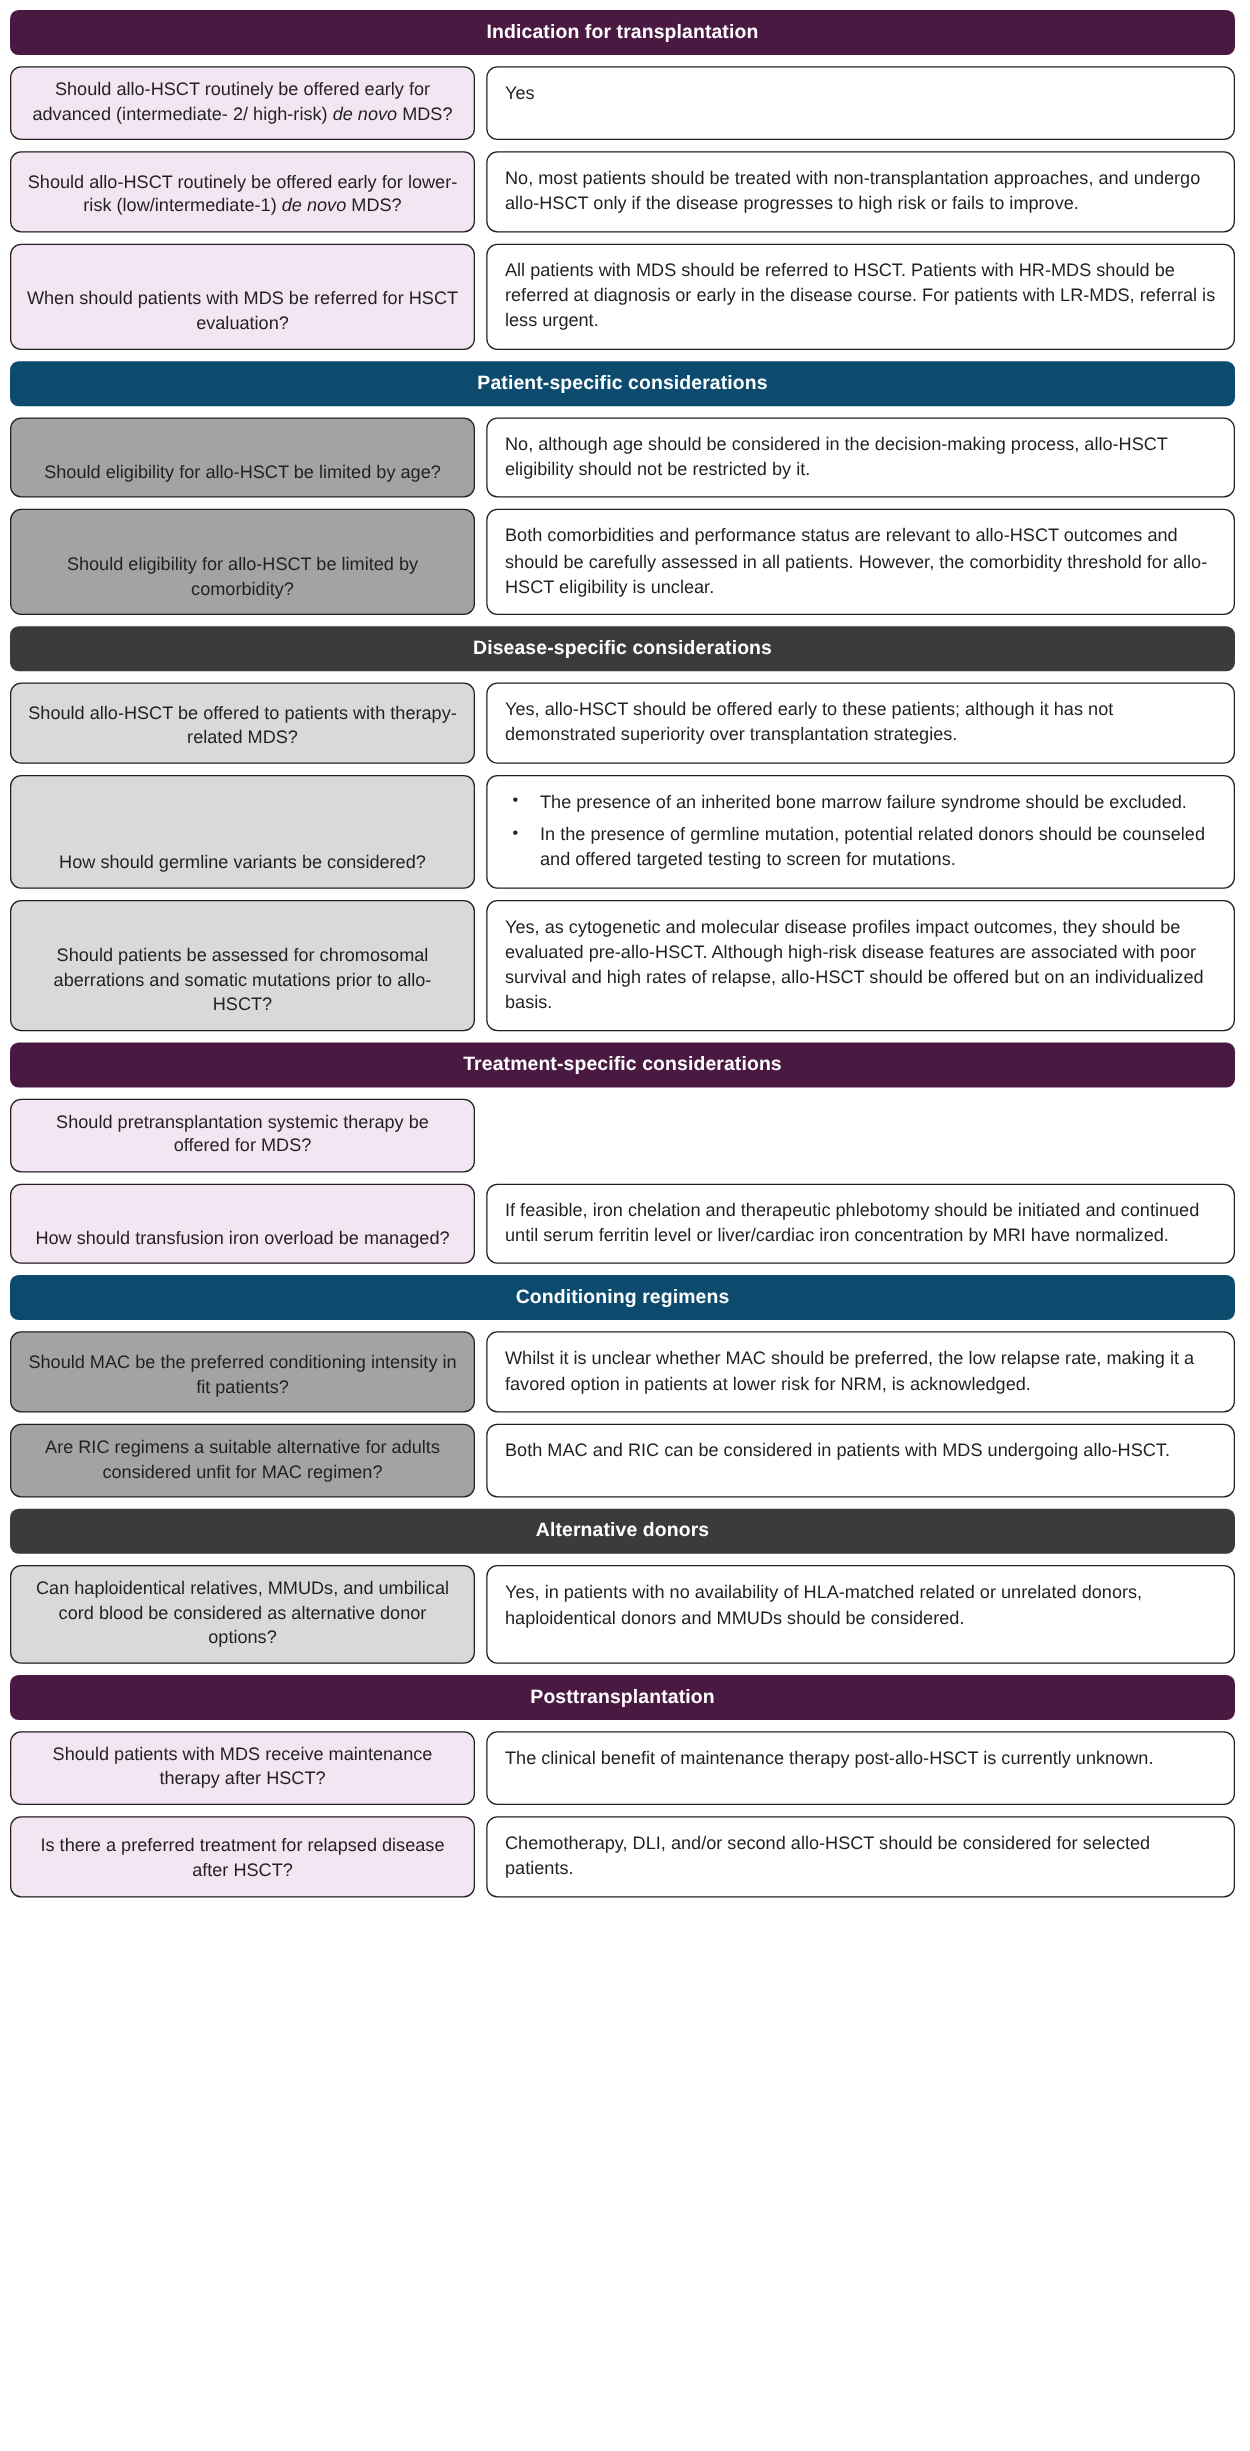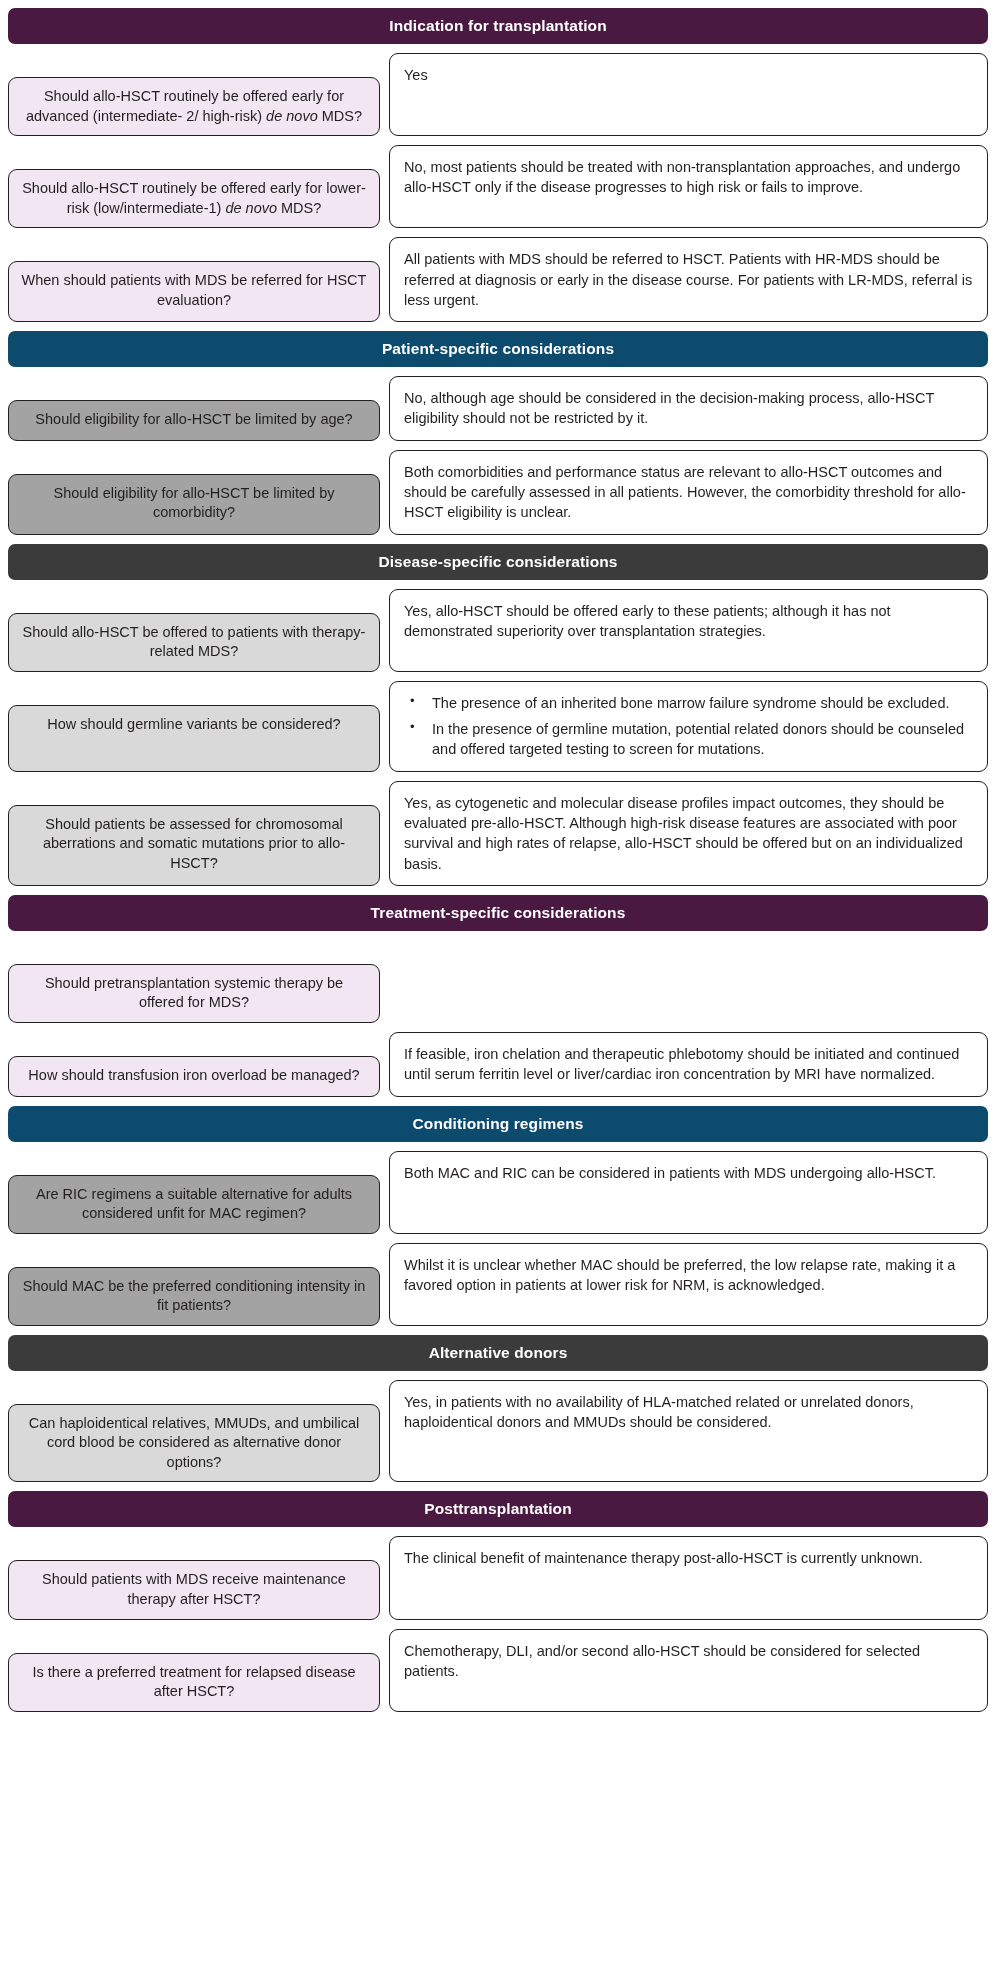--- a/index.html
+++ b/index.html
@@ -36,28 +36,27 @@
     align-items: stretch;
     margin-bottom: 9px;
     gap: 9px;
   }
   .q-cell {
     width: 372px;
     flex: 0 0 372px;
     border: 1.4px solid #231f20;
     border-radius: 9px;
     display: flex;
-    align-items: flex-start;
+    align-items: flex-end;
     justify-content: center;
     text-align: center;
     padding: 9px 12px;
     box-sizing: border-box;
     font-size: 14.5px;
     line-height: 1.35;
-    margin-top: 24px;
   }
   .a-cell {
     flex: 1 1 auto;
     border: 1.4px solid #231f20;
     border-radius: 9px;
     padding: 11px 14px;
     box-sizing: border-box;
     font-size: 14.5px;
     line-height: 1.4;
     display: flex;
@@ -184,34 +183,34 @@
         </div>
         <div class="a-cell">
           <div class="a-inner"><span>If feasible, iron chelation and therapeutic phlebotomy should be initiated and continued until serum ferritin level or liver/cardiac iron concentration by MRI have normalized.</span></div>
         </div>
       </div>
     </div>
     <div class="section">
       <div class="section-header hdr-red">Conditioning regimens</div>
       <div class="row">
         <div class="q-cell q-pink">
+          <span>Should MAC be the preferred conditioning intensity in fit patients?</span>
+        </div>
+        <div class="a-cell">
+          <div class="a-inner"><span>Whilst it is unclear whether MAC should be preferred, the low relapse rate, making it a favored option in patients at lower risk for NRM, is acknowledged.</span></div>
+        </div>
+      </div>
+      <div class="row">
+        <div class="q-cell q-pink">
           <span>Are RIC regimens a suitable alternative for adults considered unfit for MAC regimen?</span>
         </div>
         <div class="a-cell">
           <div class="a-inner"><span>Both MAC and RIC can be considered in patients with MDS undergoing allo-HSCT.</span></div>
         </div>
       </div>
-      <div class="row">
-        <div class="q-cell q-pink">
-          <span>Should MAC be the preferred conditioning intensity in fit patients?</span>
-        </div>
-        <div class="a-cell">
-          <div class="a-inner"><span>Whilst it is unclear whether MAC should be preferred, the low relapse rate, making it a favored option in patients at lower risk for NRM, is acknowledged.</span></div>
-        </div>
-      </div>
     </div>
     <div class="section">
       <div class="section-header hdr-dark">Alternative donors</div>
       <div class="row">
         <div class="q-cell q-gray">
           <span>Can haploidentical relatives, MMUDs, and umbilical cord blood be considered as alternative donor options?</span>
         </div>
         <div class="a-cell">
           <div class="a-inner"><span>Yes, in patients with no availability of HLA-matched related or unrelated donors, haploidentical donors and MMUDs should be considered.</span></div>
         </div>

